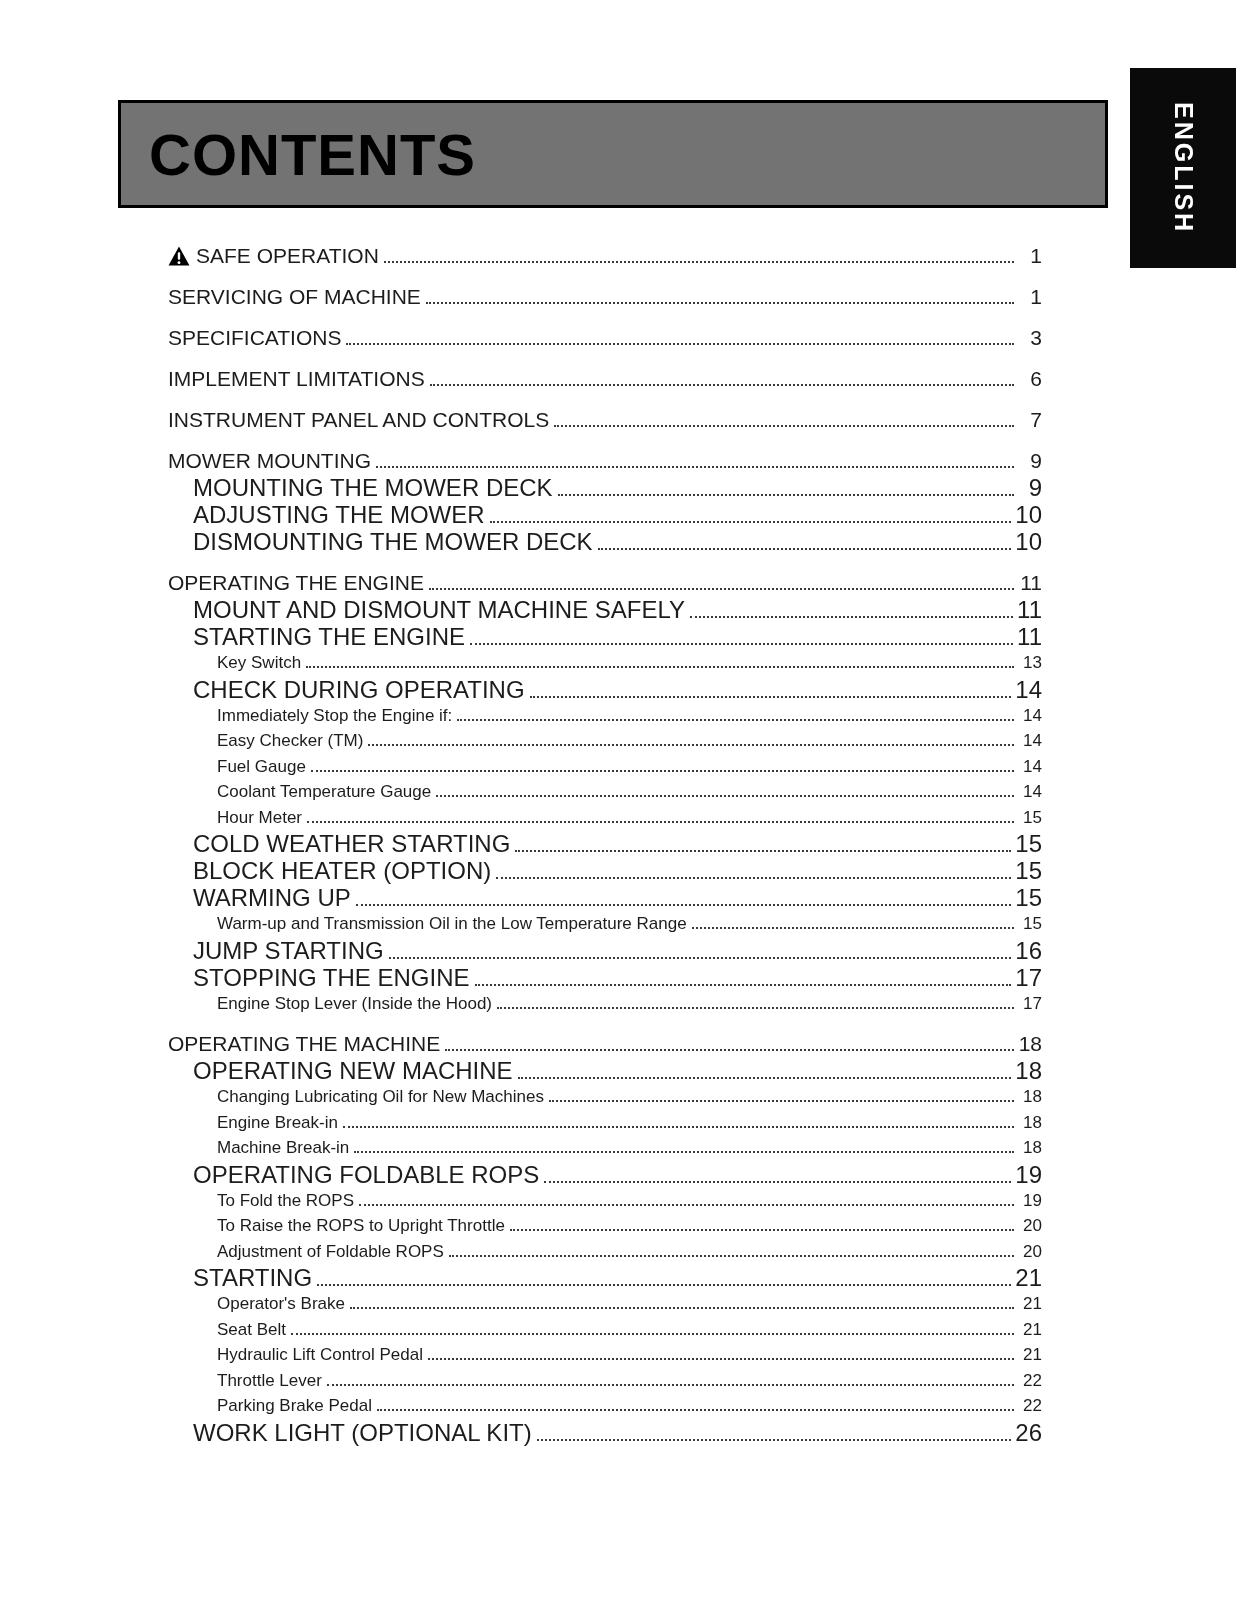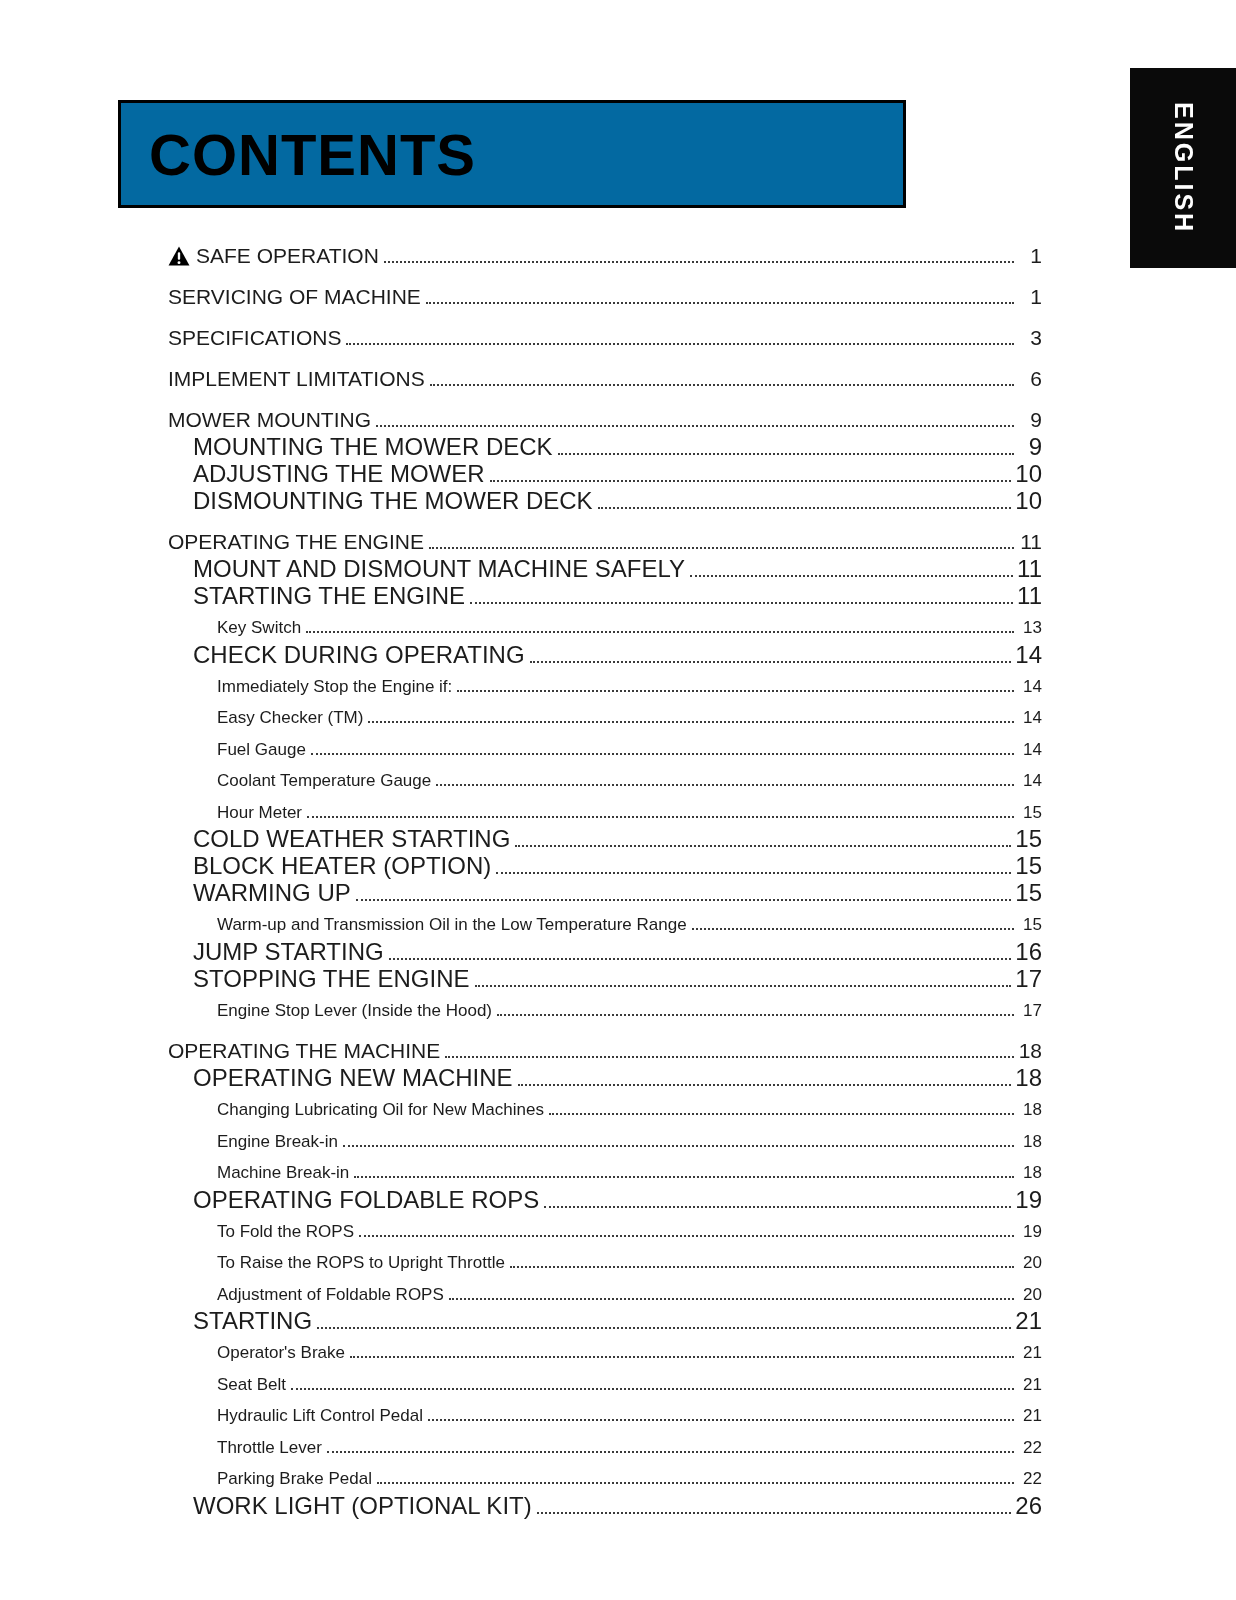--- a/index.html
+++ b/index.html
@@ -11,26 +11,26 @@
     font-family: "Liberation Sans", sans-serif;
     color: #1c1c1c;
     overflow: hidden;
   }
 
   
   .contents-box {
     position: absolute;
     left: 118px;
     top: 100px;
-    width: 788px;
+    width: 990px;
     height: 108px;
     border: 3px solid #000;
     display: flex;
     align-items: center;
-    background: #0369a1;
+    background: #737373;
   }
   .contents-title {
     font-size: 58px;
     font-weight: bold;
     letter-spacing: 1px;
     padding-left: 28px;
     color: #000;
   }
 
   
@@ -60,21 +60,21 @@
     top: 230px;
     width: 874px;
   }
   .toc-row {
     display: flex;
     align-items: baseline;
     white-space: nowrap;
   }
   .toc-row.l0 { font-size: 21px; line-height: 27px; margin-top: 14px; padding-left: 0; }
   .toc-row.l1 { font-size: 24px; line-height: 27px; padding-left: 25px; }
-  .toc-row.l2 { font-size: 17px; line-height: 25.5px; padding-left: 49px; margin-top: 6px; }
+  .toc-row.l2 { font-size: 17px; line-height: 25.5px; padding-left: 49px; }
   .toc-row:first-child { margin-top: 12px; }
 
   .toc-label {
     flex: 0 0 auto;
     display: inline-flex;
     align-items: baseline;
   }
   .warn-icon {
     flex: 0 0 auto;
     align-self: center;
@@ -140,20 +140,28 @@
 
   <div class="toc-row l0">
     <span class="toc-label">
 
       <span class="toc-text">IMPLEMENT LIMITATIONS</span>
     </span>
     <span class="dots"></span>
     <span class="toc-page">6</span>
   </div>
 
+  <div class="toc-row l0">
+    <span class="toc-label">
+
+      <span class="toc-text">INSTRUMENT PANEL AND CONTROLS</span>
+    </span>
+    <span class="dots"></span>
+    <span class="toc-page">7</span>
+  </div>
 
   <div class="toc-row l0">
     <span class="toc-label">
 
       <span class="toc-text">MOWER MOUNTING</span>
     </span>
     <span class="dots"></span>
     <span class="toc-page">9</span>
   </div>
 

